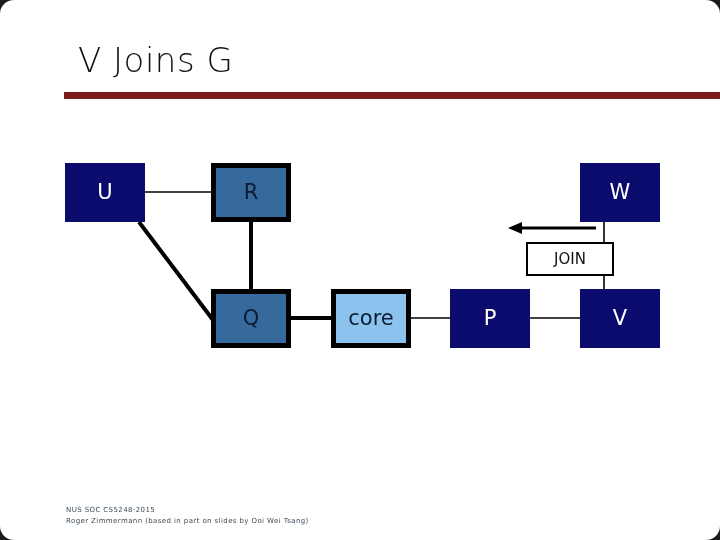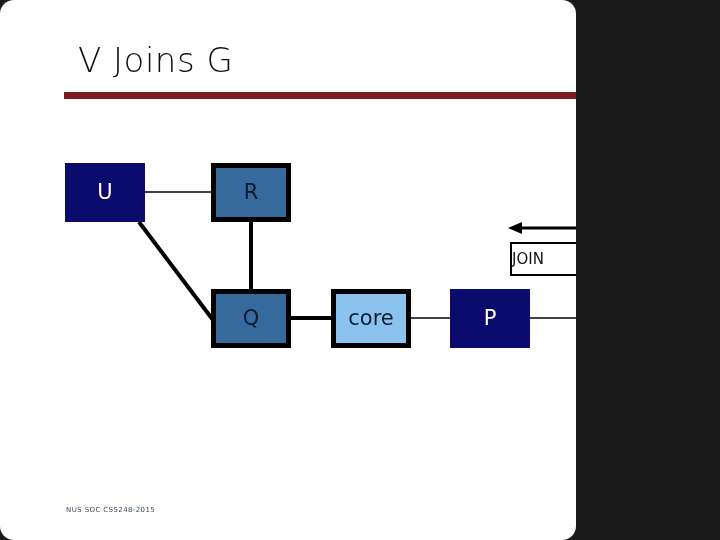--- a/index.html
+++ b/index.html
@@ -2,21 +2,21 @@
 <html><head>
 <meta charset="utf-8">
 <style>
   html, body {
     margin: 0;
     padding: 0;
     background: #1a1a1a;
   }
   #slide {
     position: relative;
-    width: 576px;
+    width: 720px;
     height: 540px;
     background: #ffffff;
     border-radius: 14px;
     overflow: hidden;
     font-family: "DejaVu Sans", "Liberation Sans", sans-serif;
   }
   #title {
     position: absolute;
     left: 78px;
     top: 40px;
@@ -66,23 +66,25 @@
     color: #0d1b33;
     border: 5px solid #000000;
   }
   .join-box {
     position: absolute;
     box-sizing: border-box;
     background: #ffffff;
     border: 2px solid #000000;
     display: flex;
     align-items: center;
+    justify-content: center;
     font-size: 15px;
     color: #111111;
     z-index: 4;
+    margin-left: 16px;
   }
   #footer {
     position: absolute;
     left: 66px;
     top: 505px;
     font-size: 7px;
     line-height: 1.5;
     color: #3b4a57;
     letter-spacing: 0.4px;
   }
@@ -154,15 +156,16 @@
       <span>V</span>
     </div>
 
     <div class="join-box" style="left:510px; top:242px; width:88px; height:34px;">
       <span>JOIN</span>
     </div>
   </div>
 
   <div id="footer">
     <div>NUS SOC CS5248-2015</div>
+    <div>Roger Zimmermann (based in part on slides by Ooi Wei Tsang)</div>
   </div>
 
 </div>
 
 </body></html>

